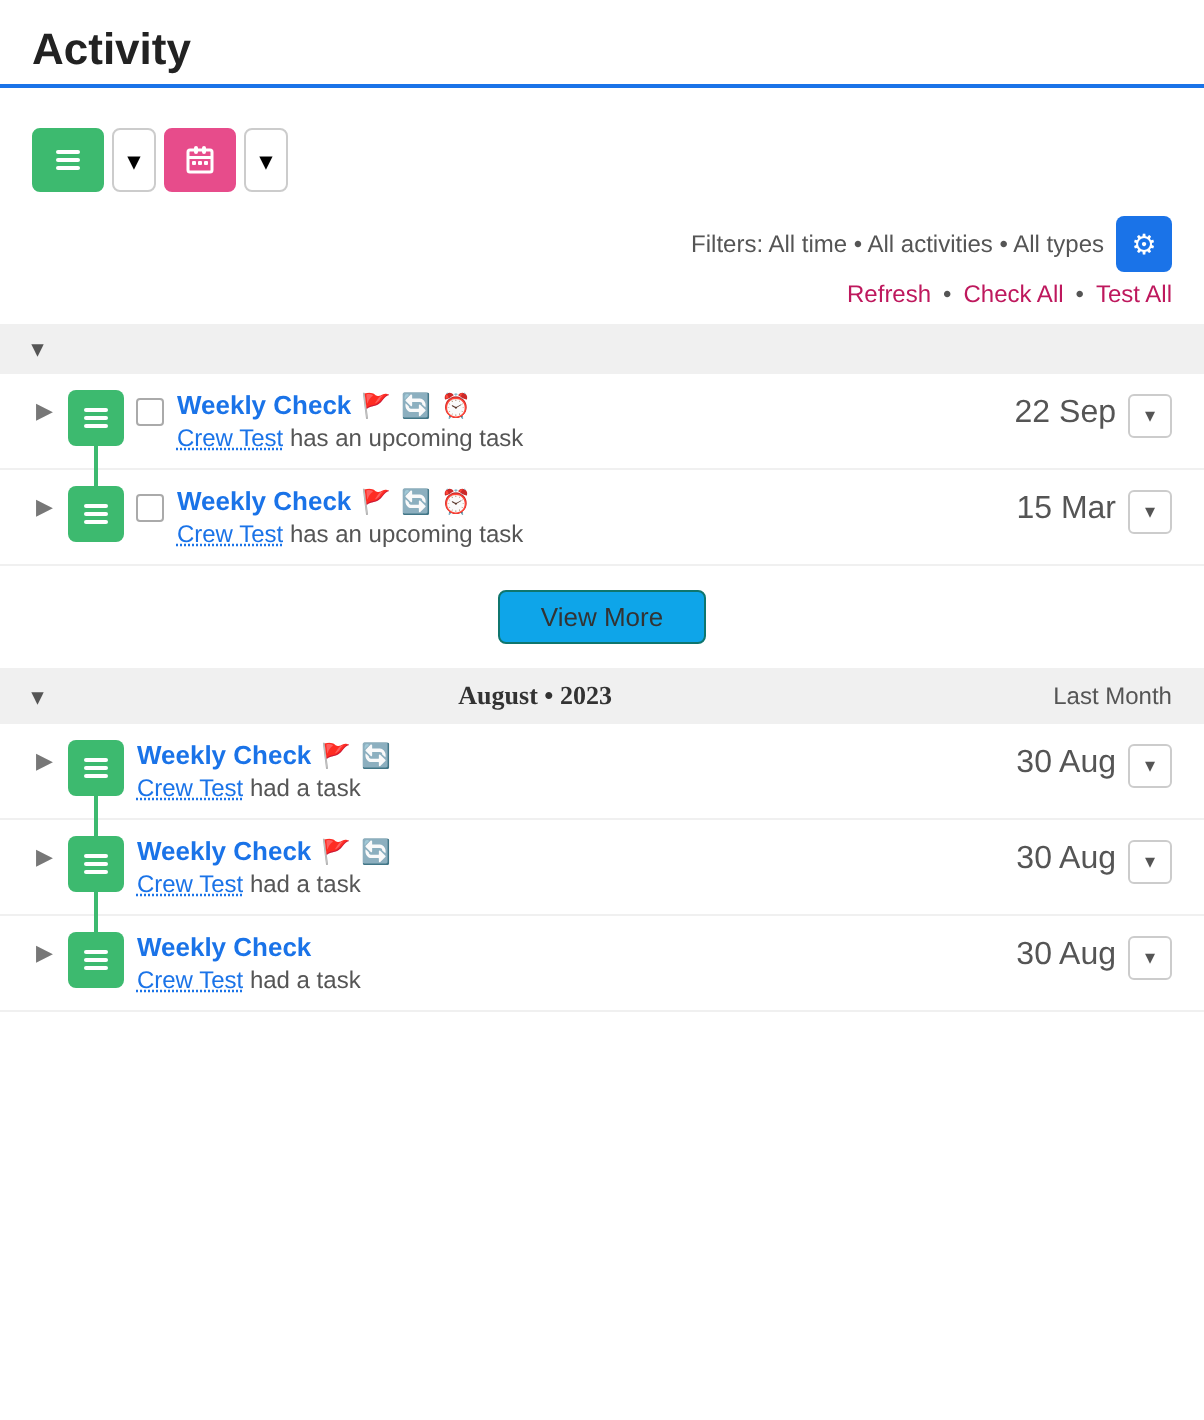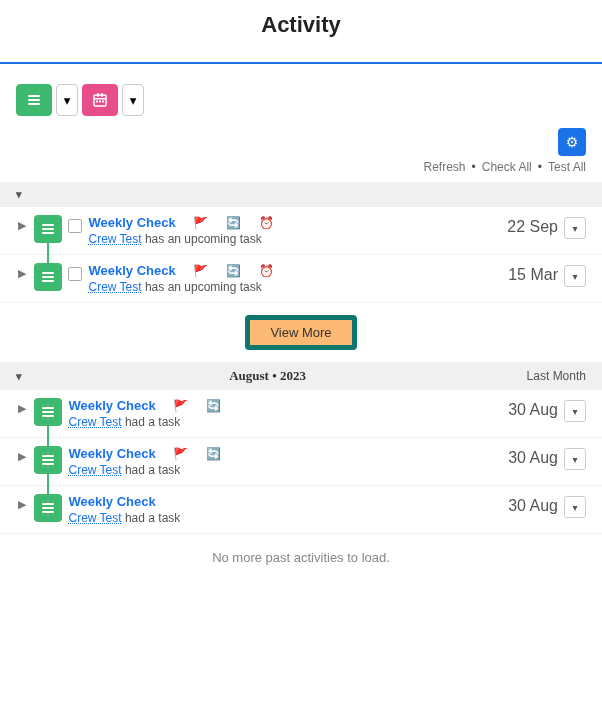--- a/index.html
+++ b/index.html
@@ -15,22 +15,21 @@
     
     .page-header {
       padding: 12px 16px 0 16px;
       border-bottom: 2px solid #1a73e8;
       margin-bottom: 12px;
     }
     .page-title {
       font-size: 22px;
       font-weight: 600;
       color: #222;
-      padding-bottom: 24px;
-      text-align: center;
+      padding-bottom: 4px;
     }
 
     
     .toolbar {
       display: flex;
       align-items: center;
       gap: 4px;
       padding: 8px 16px;
     }
     .toolbar-btn {
@@ -92,21 +91,21 @@
     }
     .actions-row {
       display: flex;
       justify-content: flex-end;
       padding: 2px 16px 8px 16px;
       gap: 6px;
       font-size: 12px;
       color: #1a73e8;
     }
     .actions-row a {
-      color: #737373;
+      color: #be185d;
       text-decoration: none;
       cursor: pointer;
     }
     .actions-row span {
       color: #555;
     }
 
     
     .section-header {
       display: flex;
@@ -185,21 +184,21 @@
       flex-shrink: 0;
       background: #fff;
       cursor: pointer;
     }
     .item-content {
       flex: 1;
     }
     .item-title-row {
       display: flex;
       align-items: center;
-      gap: 18px;
+      gap: 5px;
       flex-wrap: wrap;
     }
     .item-title {
       color: #1a73e8;
       font-weight: 600;
       font-size: 13px;
       text-decoration: none;
       cursor: pointer;
     }
     .flag-icon { color: #e74c3c; font-size: 12px; }
@@ -238,22 +237,22 @@
       flex-shrink: 0;
     }
 
     
     .view-more-row {
       display: flex;
       justify-content: center;
       padding: 12px 0;
     }
     .view-more-btn {
-      border: 5px solid #0f766e;
-      background: #fdba74;
+      border: 1px solid #0f766e;
+      background: #0ea5e9;
       border-radius: 4px;
       padding: 5px 20px;
       cursor: pointer;
       font-size: 13px;
       color: #333;
     }
 
     
     .no-more-row {
       text-align: center;
@@ -294,20 +293,21 @@
         <rect x="10" y="8.5" width="2" height="2" rx="0.5"></rect>
       </svg>
     </span>
   </button>
   <button class="toolbar-btn dropdown-btn">
     <span>▾</span>
   </button>
 </div>
 
 <div class="filters-row">
+  <span class="filters-text">Filters: All time • All activities • All types</span>
   <button class="gear-btn">
     <span>⚙</span>
   </button>
 </div>
 
 <div class="actions-row">
   <a>Refresh</a>
   <span> • </span>
   <a>Check All</a>
   <span> • </span>
@@ -442,14 +442,13 @@
 
         </div>
         <div class="item-subtitle">
           <a>Crew Test</a> had a task
         </div>
       </div>
       <div class="item-date">30 Aug</div>
       <button class="dropdown-arrow-btn">▾</button>
     </div>
     </div>
-    <div class="no-more-row">No more past activities to load.</div>
   </div>
 
 </body></html>

